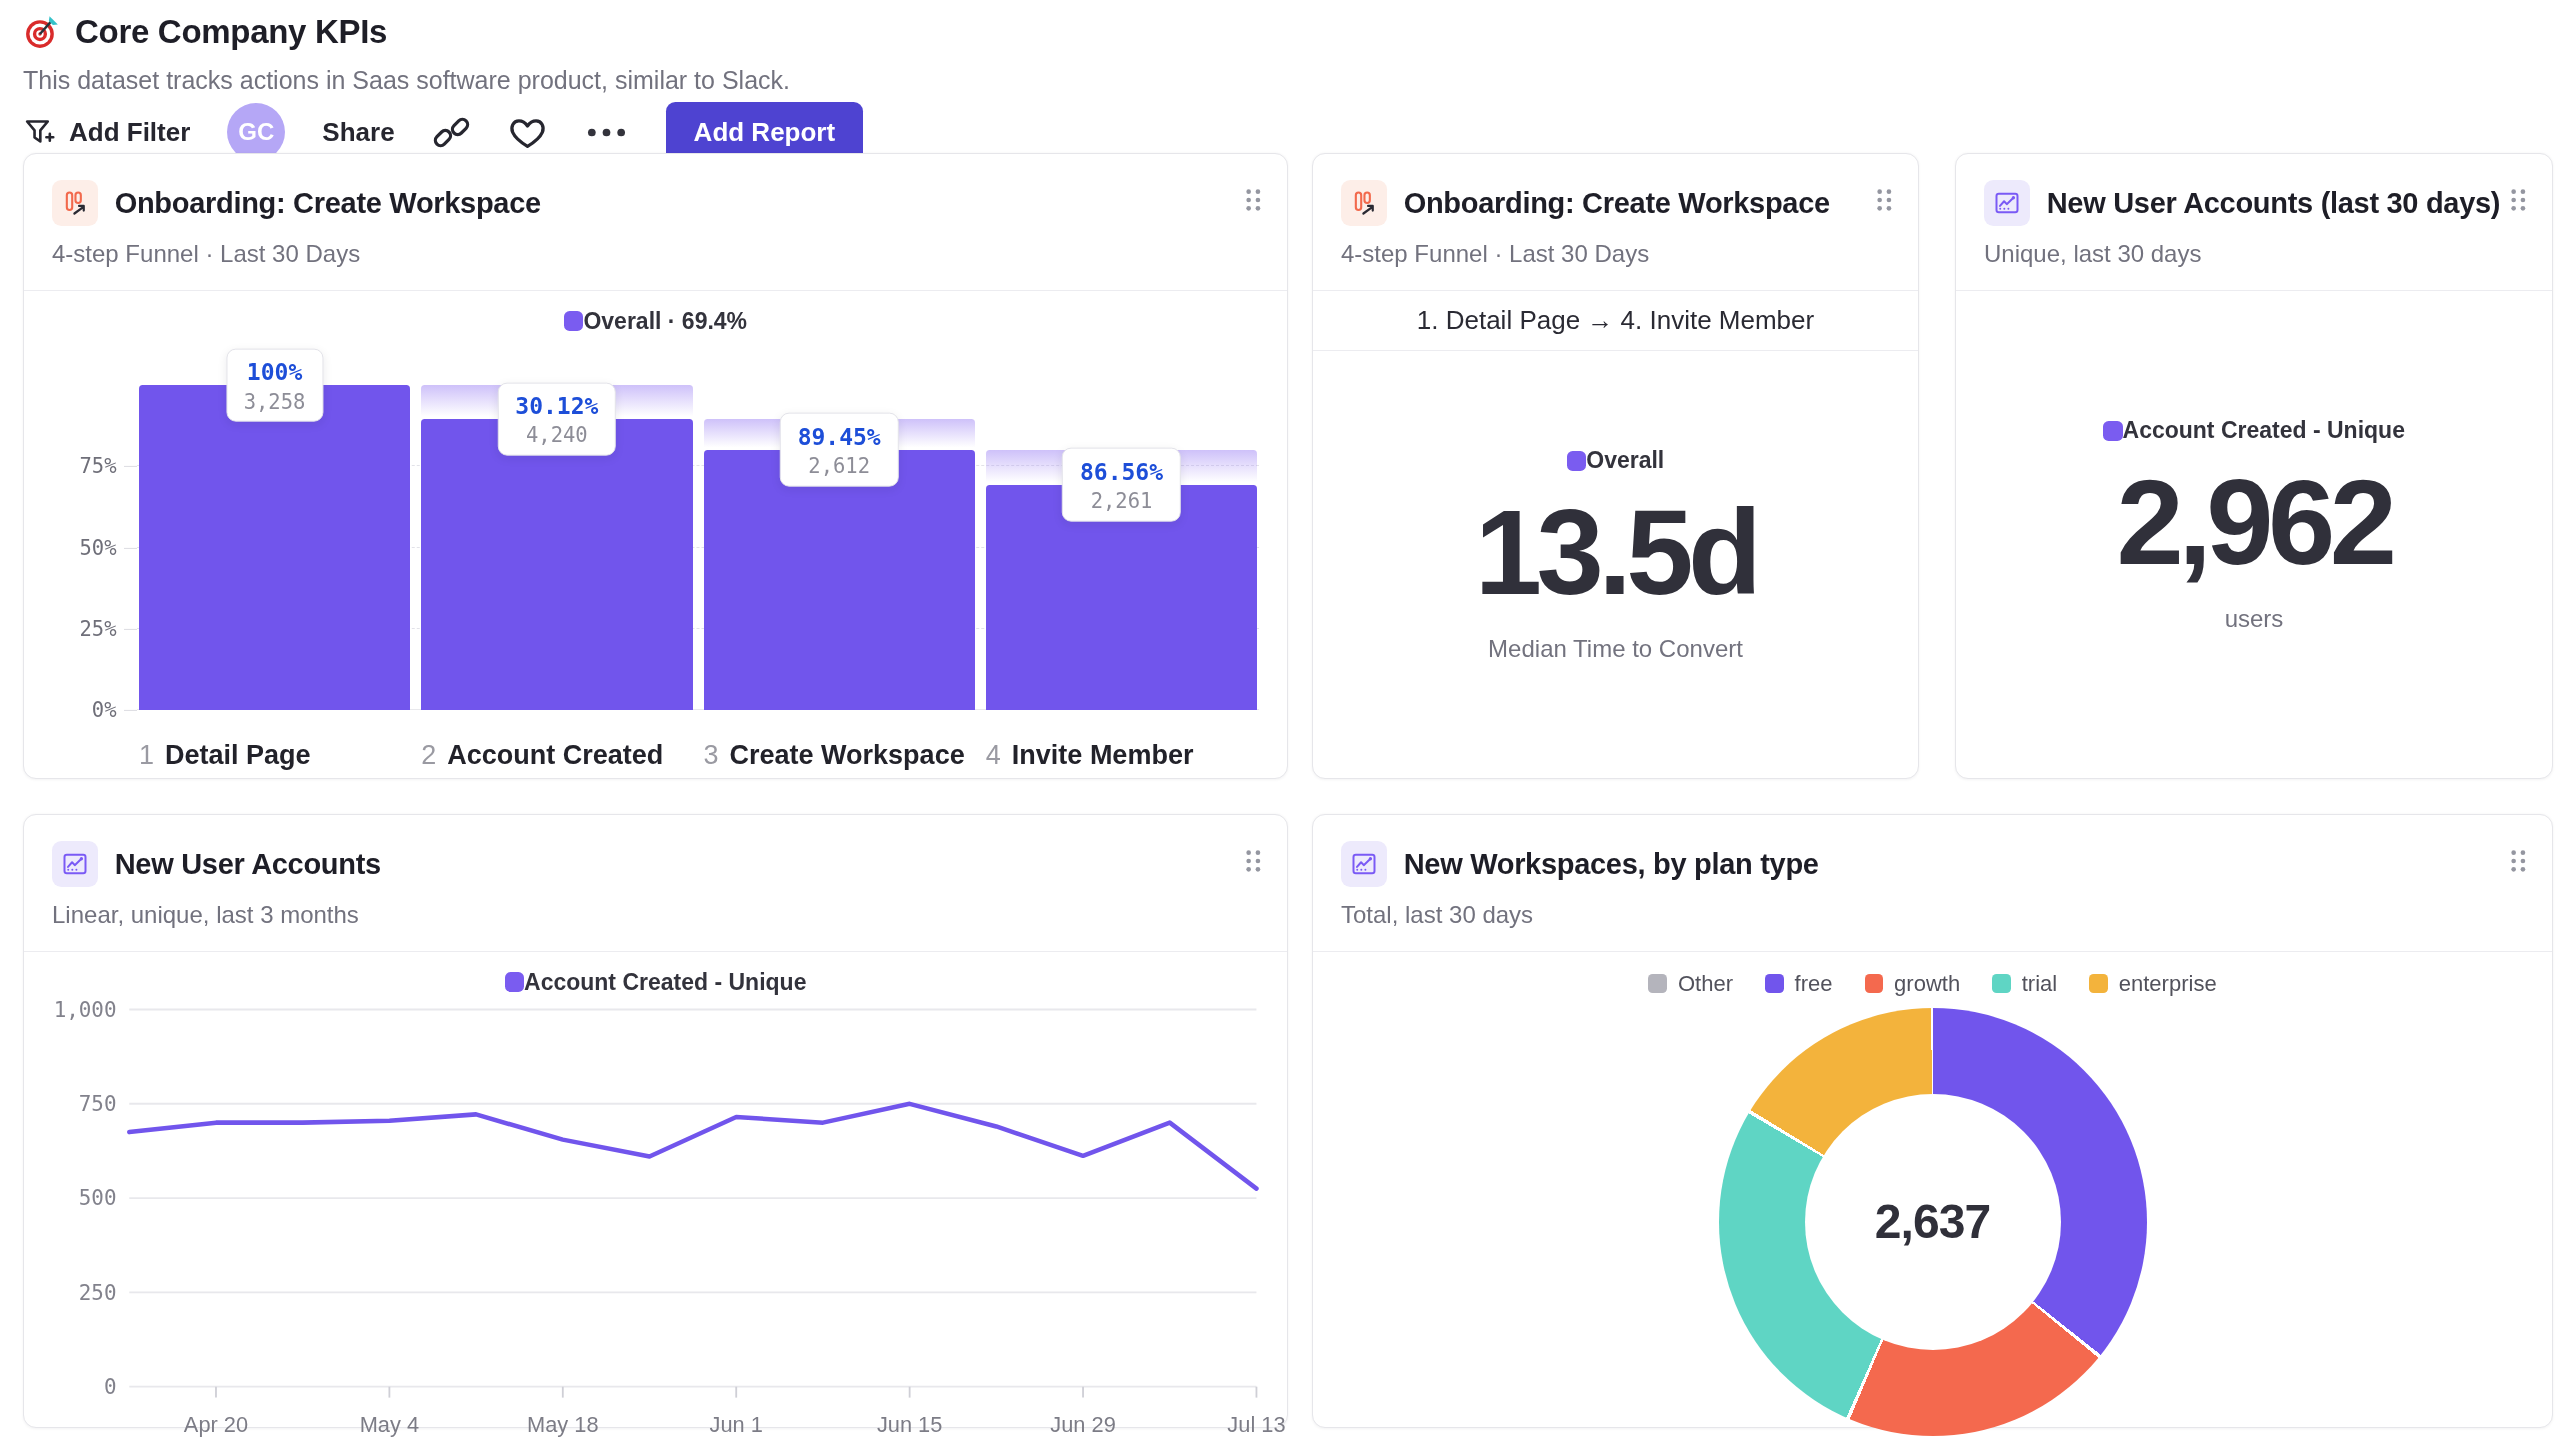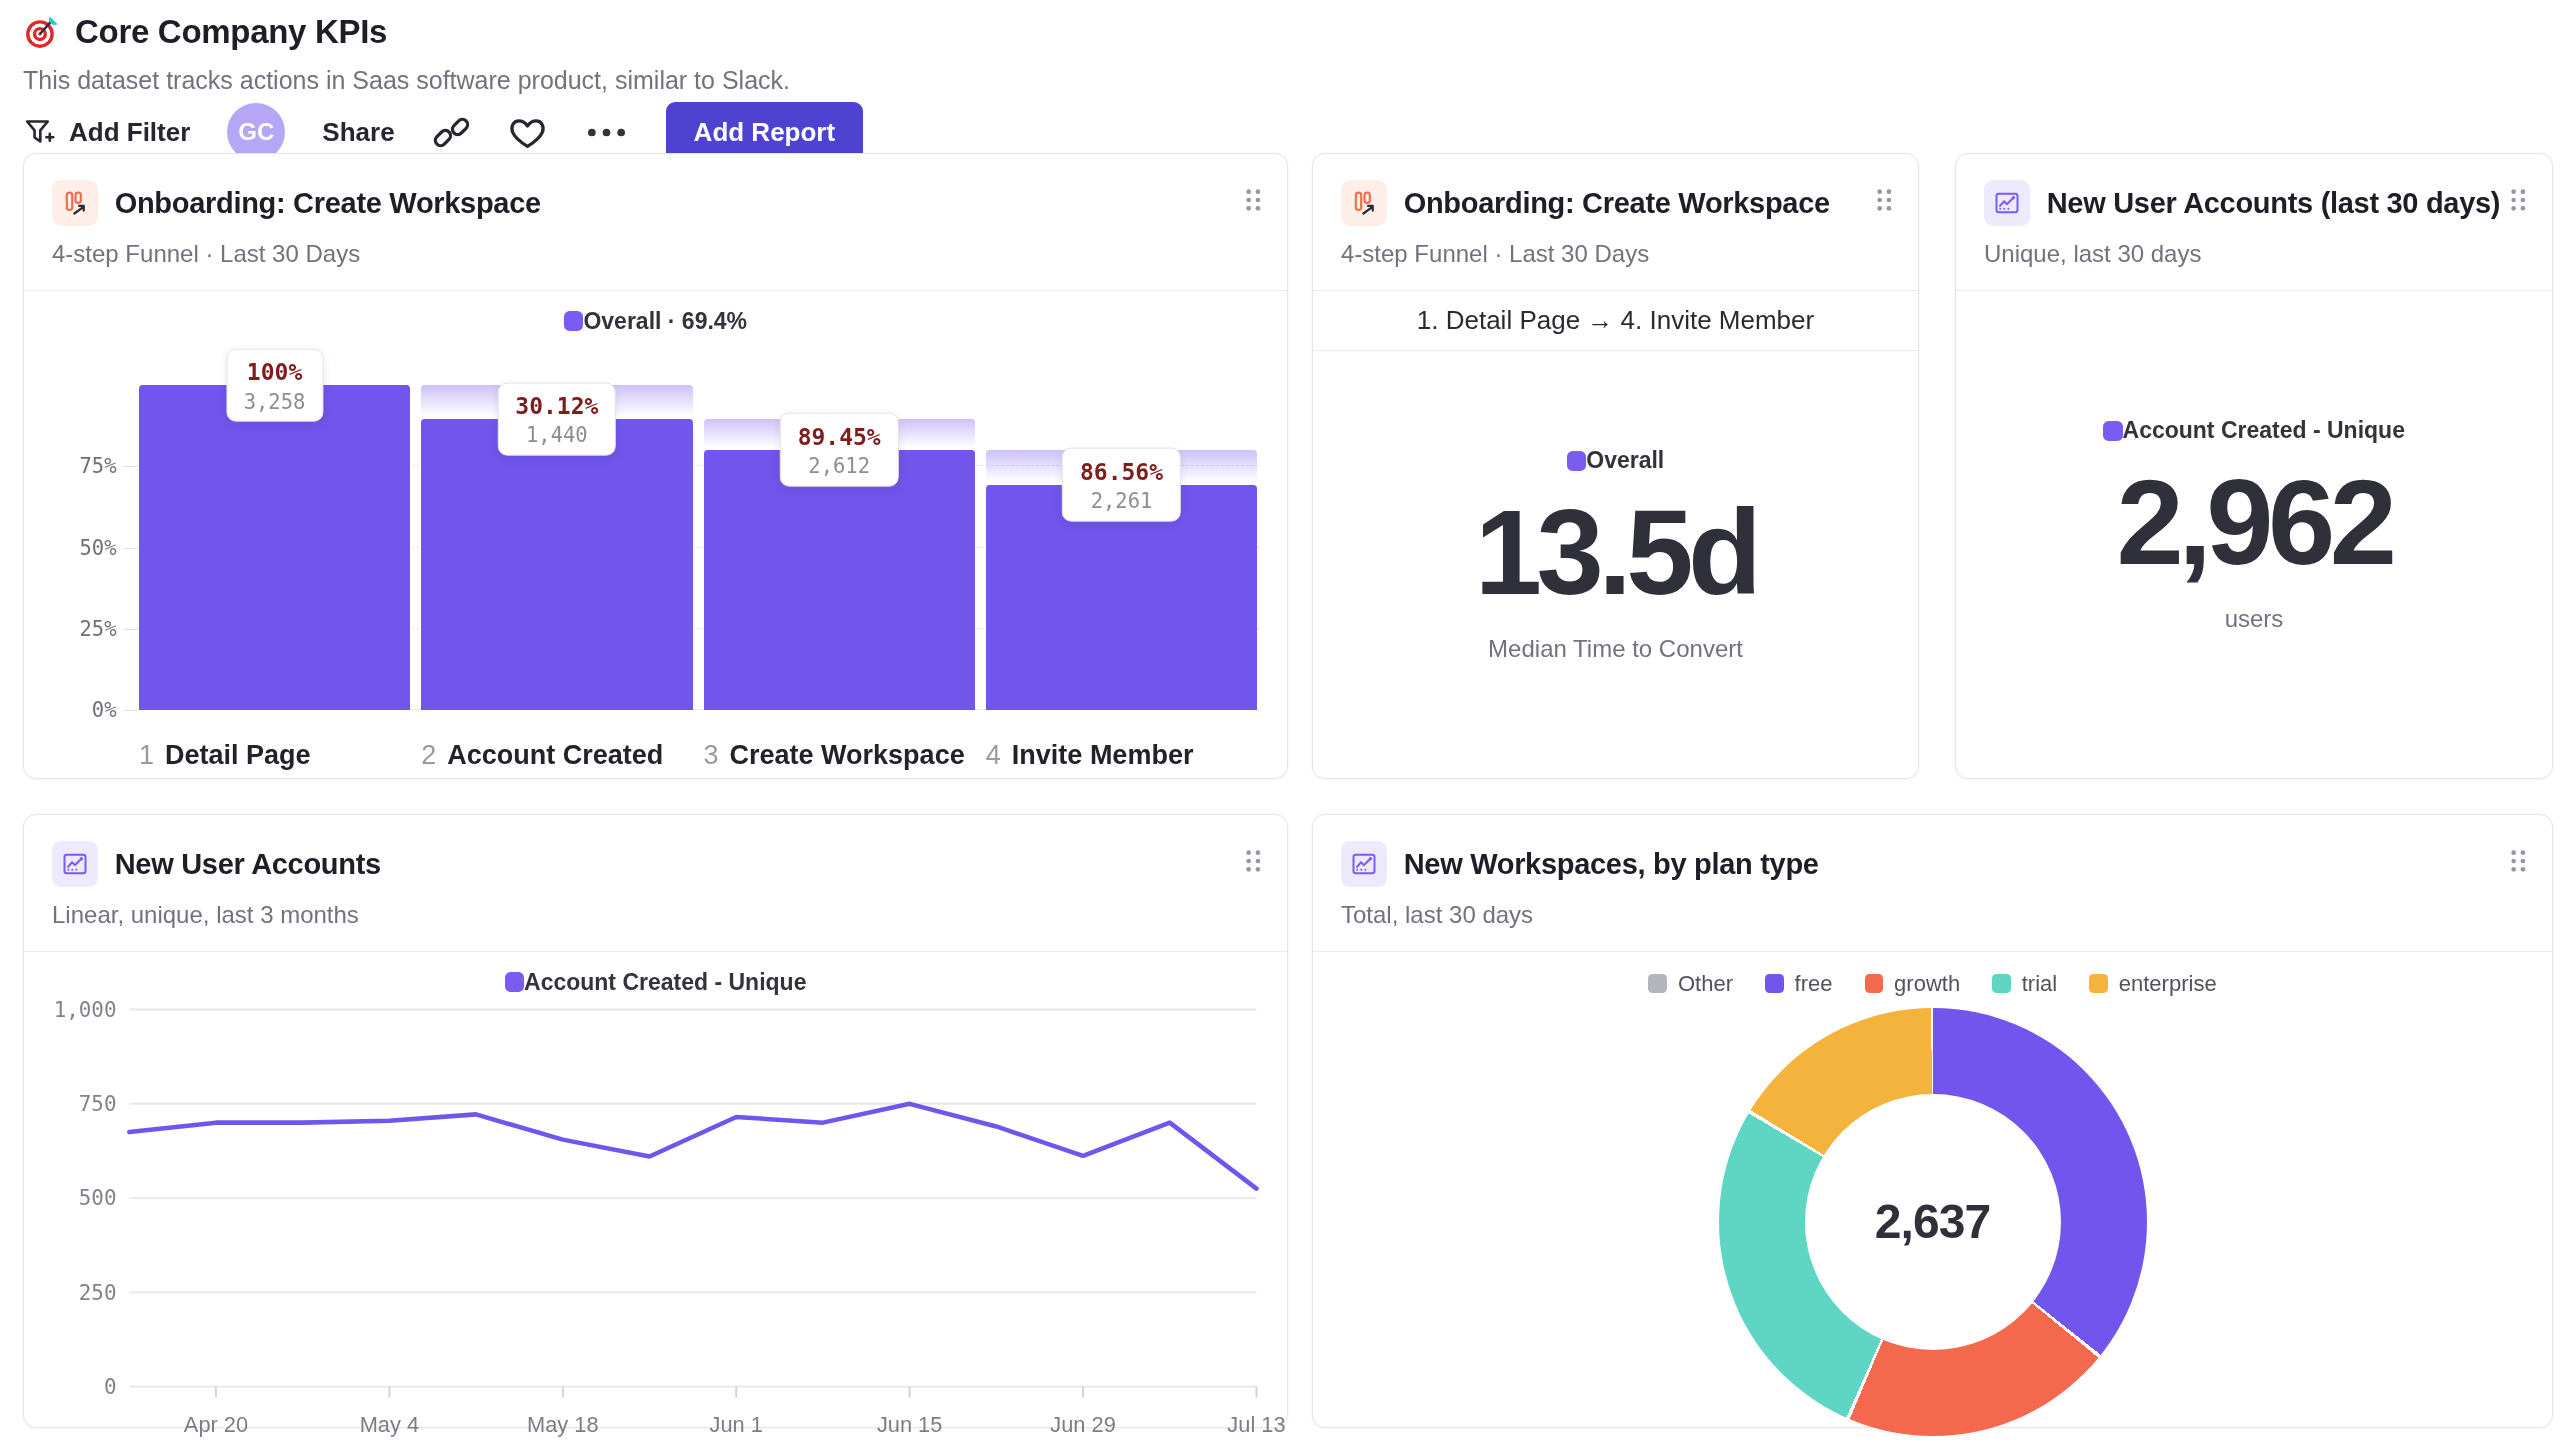--- a/index.html
+++ b/index.html
@@ -41,21 +41,21 @@
   .f-ytick { position:absolute; right:0; width:13px; border-top:1.9px solid #dcdce2; transform:translateY(0.9px); }
   .f-plotcol { flex:1; min-width:0; }
   .f-plot { position:relative; height:325px; }
   .f-grid { position:absolute; left:0; right:0; border-top:1.9px dashed #e2e2e8; }
   .f-grid0 { position:absolute; left:0; right:0; bottom:0; border-top:1.9px solid #e8e8ec; }
   .f-bars { position:absolute; inset:0; display:flex; gap:11px; padding:0 1.9px; }
   .f-col { flex:1; position:relative; }
   .f-solid { position:absolute; left:0; right:0; bottom:0; background:#7155ec; border-radius:3.7px 3.7px 0 0; }
   .f-grad { position:absolute; left:0; right:0; border-radius:3.7px 3.7px 0 0; background:linear-gradient(180deg, rgba(166,142,245,0.55) 0%, rgba(255,255,255,0) 92%); }
   .f-box { position:absolute; left:50%; transform:translate(-50%,50%); background:#fff; border:1.4px solid #e3e3e9; border-radius:9.3px; padding:9.3px 16.7px 7.4px; box-shadow:0 2.8px 9.3px rgba(25,25,35,0.08); text-align:center; z-index:3; min-width:93px; }
-  .f-pct { font:700 23px "DejaVu Sans Mono", monospace; color:#7f1d1d; white-space:nowrap; }
+  .f-pct { font:700 23px "DejaVu Sans Mono", monospace; color:#1d4ed8; white-space:nowrap; }
   .f-cnt { font:400 20.5px "DejaVu Sans Mono", monospace; color:#8d8d97; margin-top:4.6px; white-space:nowrap; }
   .f-xrow { display:flex; gap:11px; margin-top:30px; padding:0 1.9px; }
   .f-xcell { flex:1; font-size:27px; white-space:nowrap; }
   .f-xnum { color:#9a9aa2; font-weight:500; margin-right:11px; }
   .f-xname { color:#22222a; font-weight:700; }
 
   
   .range-strip { height:60px; display:flex; align-items:center; justify-content:center; font-size:26px; color:#2a2a33; border-bottom:1.4px solid #ececf0; flex:none; }
   .metric-stack { flex:1; display:flex; flex-direction:column; align-items:center; justify-content:center; gap:9.3px; padding-bottom:18.6px; }
   .metric-value { font-size:121px; font-weight:700; letter-spacing:-5.6px; color:#30303a; line-height:1.05; }
@@ -201,21 +201,21 @@
                   <div class="f-box" style="bottom: 100%;">
                     <div class="f-pct">100%</div>
                     <div class="f-cnt">3,258</div>
                   </div>
                 </div>
                 <div class="f-col">
                   <div class="f-grad" style="bottom: 89.63%; height: 10.37%;"></div>
                   <div class="f-solid" style="height: 89.63%; background: rgb(113, 85, 236);"></div>
                   <div class="f-box" style="bottom: 89.63%;">
                     <div class="f-pct">30.12%</div>
-                    <div class="f-cnt">1,440</div>
+                    <div class="f-cnt">4,240</div>
                   </div>
                 </div>
                 <div class="f-col">
                   <div class="f-grad" style="bottom: 80.17%; height: 9.46%;"></div>
                   <div class="f-solid" style="height: 80.17%; background: rgb(113, 85, 236);"></div>
                   <div class="f-box" style="bottom: 80.17%;">
                     <div class="f-pct">89.45%</div>
                     <div class="f-cnt">2,612</div>
                   </div>
                 </div>

